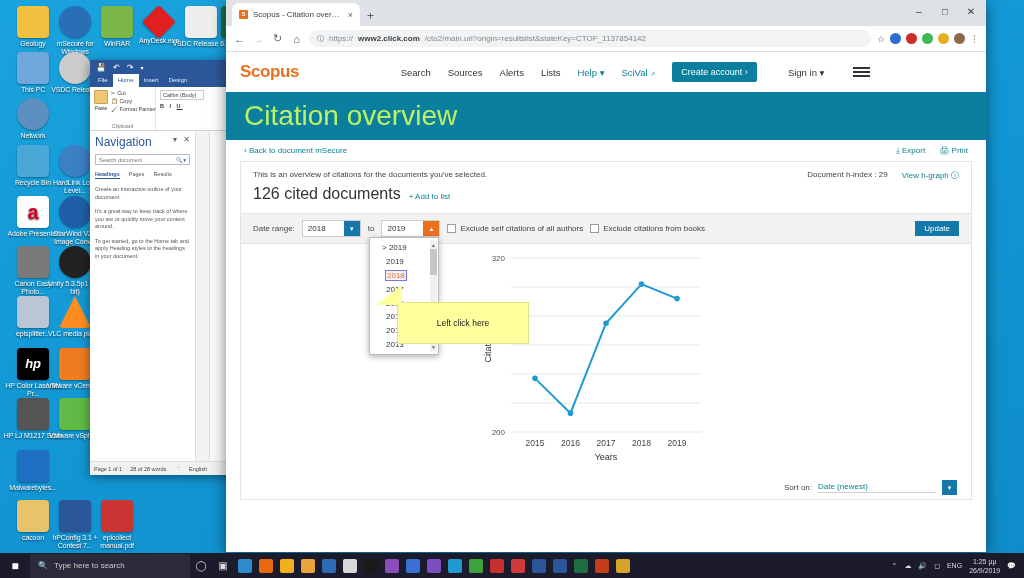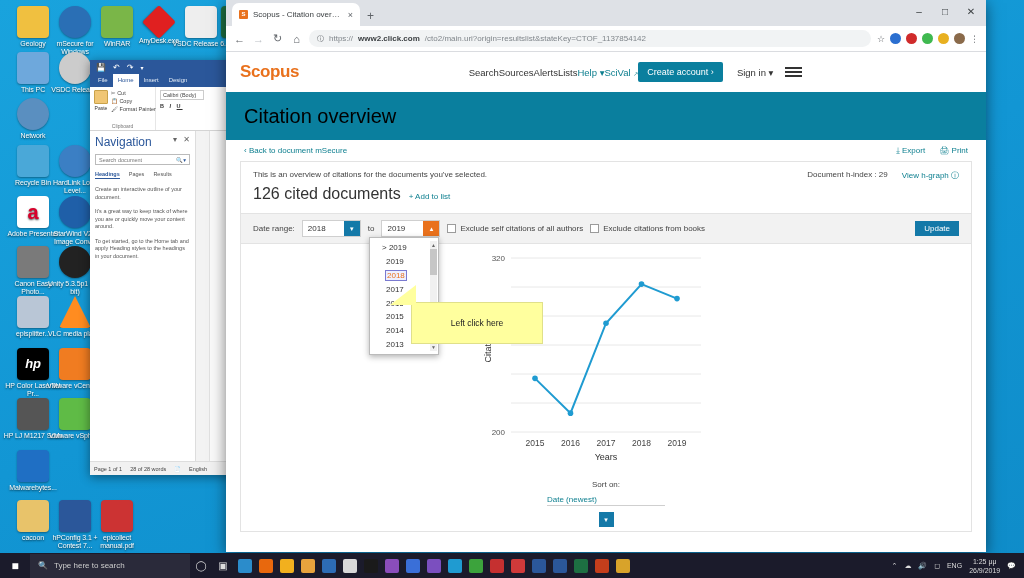--- a/index.html
+++ b/index.html
@@ -103,29 +103,29 @@
   }
   #chrome .omnibox .gray { color:#80868b; }
   #chrome .exticons { display:flex; align-items:center; gap:5px; }
   #chrome .exticons i { width:11px;height:11px;border-radius:50%; display:block;}
 
   #page { flex:1; background:#fff; overflow:hidden; position:relative; }
 
   
   .scp-header { height:40px; background:#fff; display:flex; align-items:center; padding:0 14px; }
   .scp-logo { font-size:17px; color:#e9711c; font-weight:bold; letter-spacing:-.4px;}
-  .scp-nav { flex:1; display:flex; align-items:center; justify-content:center; font-size:9.5px; color:#333;}
+  .scp-nav { flex:1; display:flex; align-items:center; justify-content:center; gap:17px; font-size:9.5px; color:#333;}
   .scp-nav .teal { color:#0d7f8f;text-align:center; }
   .btn-create { background:#0a7f9e; color:#fff; font-size:9px; padding:5px 9px; border-radius:2px;}
   .scp-signin { font-size:9.5px; color:#333; margin-left:14px;}
   .hamb { margin-left:12px; display:flex; flex-direction:column; gap:2.5px; }
   .hamb span { display:block; width:17px; height:1.6px; background:#333;}
 
   .scp-title-band { height:48px; background:#0a7f9e; display:flex; align-items:center; padding:0 18px;}
-  .scp-title-band h1 { color:#000000; font-size:20px; font-weight:normal;}
+  .scp-title-band h1 { color:#bef264; font-size:28px; font-weight:normal;}
 
   .scp-sub { height:21px; display:flex; align-items:center; padding:0 18px; font-size:8px; color:#0d7f8f; background:#fff;}
   .scp-sub .right { margin-left:auto; display:flex; gap:14px; color:#0d7f8f;}
 
   .scp-card { margin:0 14px; background:#fff; border:1px solid #e3e3e3; }
   .scp-card .intro { padding:8px 12px 0; display:flex; align-items:flex-start;}
   .scp-card .intro .txt { font-size:8px; color:#444; }
   .scp-card .intro .meta { margin-left:auto; font-size:8px; color:#444; display:flex; gap:14px;}
   .scp-card .meta .lnk { color:#0d7f8f; }
   .scp-card .bigline { padding:4px 12px 10px; display:flex; align-items:baseline; gap:8px;}
@@ -168,21 +168,21 @@
     position:absolute; left:-22px; top:-18px; width:0;height:0;
     border-left:0 solid transparent;
     border-top:20px solid transparent;
     border-right:26px solid #ffff9e;
   }
 
   
   .chartwrap { position:relative; height:230px; background:#fff; }
   .chart-svg { position:absolute; left:0; top:0; }
 
-  .sortrow { display:flex; align-items:center; justify-content:flex-end; gap:6px; padding:6px 14px 4px; font-size:8px; color:#444;flex-direction:column;}
+  .sortrow { display:flex; align-items:center; justify-content:flex-end; gap:6px; padding:6px 14px 4px; font-size:8px; color:#444;}
   .sortrow .sline { border-bottom:1px solid #cfcfcf; width:118px; color:#0d7f8f; font-size:8px; padding-bottom:1px;}
   .sortrow .sarw { width:15px; height:15px; background:#1479a8; color:#fff; display:flex; align-items:center; justify-content:center; font-size:7px;}
   .footrow { border-top:1px solid #e3e3e3; background:#f2f2f2; display:flex; align-items:center; gap:10px; padding:6px 14px; font-size:8px; color:#444;}
   .footrow .dimmed { color:#aaa; }
 
   
   #taskbar {
     position:absolute; left:0; bottom:0; width:1024px; height:25px;
     background:#1b1b2b; display:flex; align-items:center; gap:0; z-index:200;
     font-size:8px; color:#e6e6e6;
@@ -527,21 +527,21 @@
               <text x="294" y="202" text-anchor="middle" font-size="8.5" fill="#444" font-family="&quot;Liberation Sans&quot;, sans-serif">2015</text>
               <text x="329.5" y="202" text-anchor="middle" font-size="8.5" fill="#444" font-family="&quot;Liberation Sans&quot;, sans-serif">2016</text>
               <text x="365" y="202" text-anchor="middle" font-size="8.5" fill="#444" font-family="&quot;Liberation Sans&quot;, sans-serif">2017</text>
               <text x="400.5" y="202" text-anchor="middle" font-size="8.5" fill="#444" font-family="&quot;Liberation Sans&quot;, sans-serif">2018</text>
               <text x="436" y="202" text-anchor="middle" font-size="8.5" fill="#444" font-family="&quot;Liberation Sans&quot;, sans-serif">2019</text>
               <text x="365" y="216" text-anchor="middle" font-size="9" fill="#333" font-family="&quot;Liberation Sans&quot;, sans-serif">Years</text>
               <text x="250" y="101" text-anchor="middle" font-size="9" fill="#333" font-family="&quot;Liberation Sans&quot;, sans-serif" transform="rotate(-90 250 101)">Citations</text>
             </g>
         </svg>
 
-        <div class="callout" style="left:170px;top:58px">
+        <div class="callout" style="left:156px;top:58px">
           <span class="tail"></span>
           <span>Left click here</span>
         </div>
       </div>
 
       <div class="sortrow">
         <span>Sort on:</span>
         <span class="sline">Date (newest)</span>
         <span class="sarw">▾</span>
       </div>

